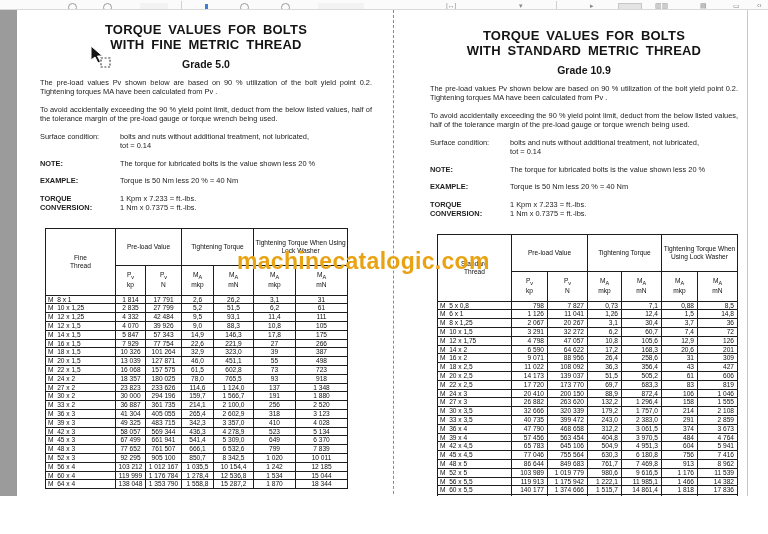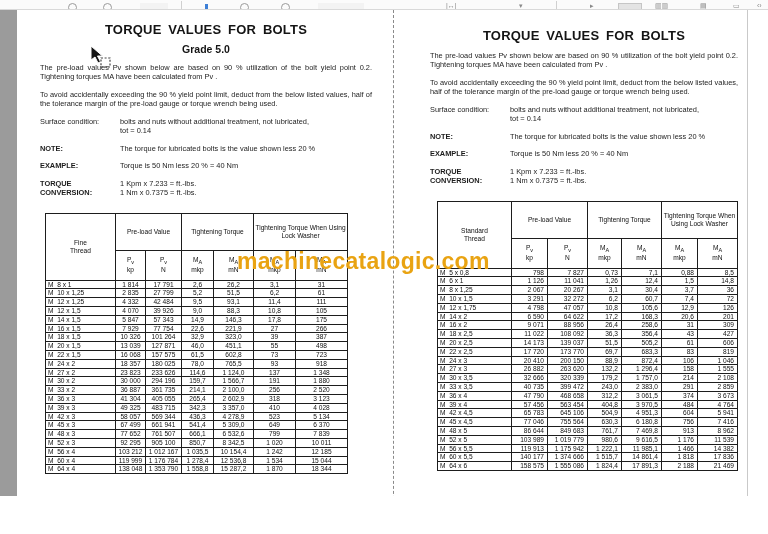--- a/index.html
+++ b/index.html
@@ -98,20 +98,21 @@
     </div>
 
   <div class="edge-strip"></div>
   <div class="page-divider"></div>
   <div class="right-edge-line"></div>
 
   <div class="page page-left">
     <div class="inner">
       <div class="page-title">
         <div>TORQUE VALUES FOR BOLTS</div>
+        <div>WITH FINE METRIC THREAD</div>
       </div>
       <div class="grade">Grade 5.0</div>
       <div class="para para1">The  pre-load values Pv  shown below are based on 90 % utilization of the bolt yield point 0.2. Tightening torques MA have been calculated from Pv .</div>
       <div class="para">To avoid accidentally exceeding the 90 % yield point limit, deduct from the below listed values, half of the tolerance margin of the pre-load gauge or torque wrench being used.</div>
       <div class="info">
           <div class="info-row">
             <div class="info-label">Surface condition:</div>
             <div class="info-value">
               <div>bolts and nuts without additional treatment, not lubricated,</div>
               <div>tot = 0.14</div>
@@ -365,21 +366,23 @@
           </tbody>
         </table>
       <div class="page-number">-56-</div>
     </div>
   </div>
 
   <div class="page page-right">
     <div class="inner">
       <div class="page-title">
         <div>TORQUE VALUES FOR BOLTS</div>
+        <div>WITH STANDARD METRIC THREAD</div>
       </div>
+      <div class="grade">Grade 10.9</div>
       <div class="para para1">The  pre-load values Pv  shown below are based on 90 % utilization of the bolt yield point 0.2. Tightening torques MA have been calculated from Pv .</div>
       <div class="para">To avoid accidentally exceeding the 90 % yield point limit, deduct from the below listed values, half of the tolerance margin of the pre-load gauge or torque wrench being used.</div>
       <div class="info">
           <div class="info-row">
             <div class="info-label">Surface condition:</div>
             <div class="info-value">
               <div>bolts and nuts without additional treatment, not lubricated,</div>
               <div>tot = 0.14</div>
             </div>
           </div>

